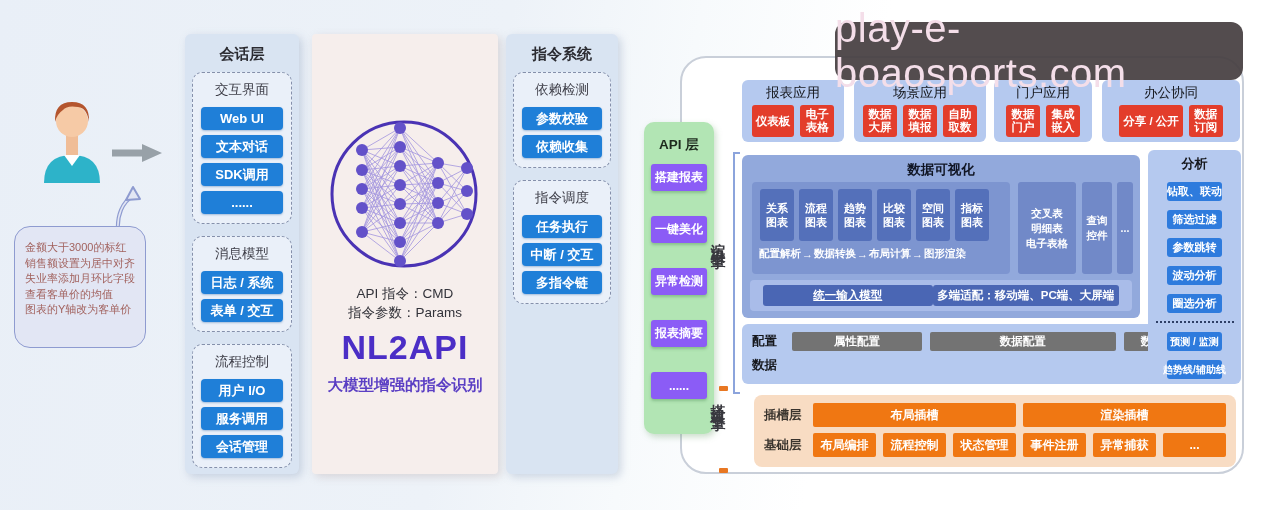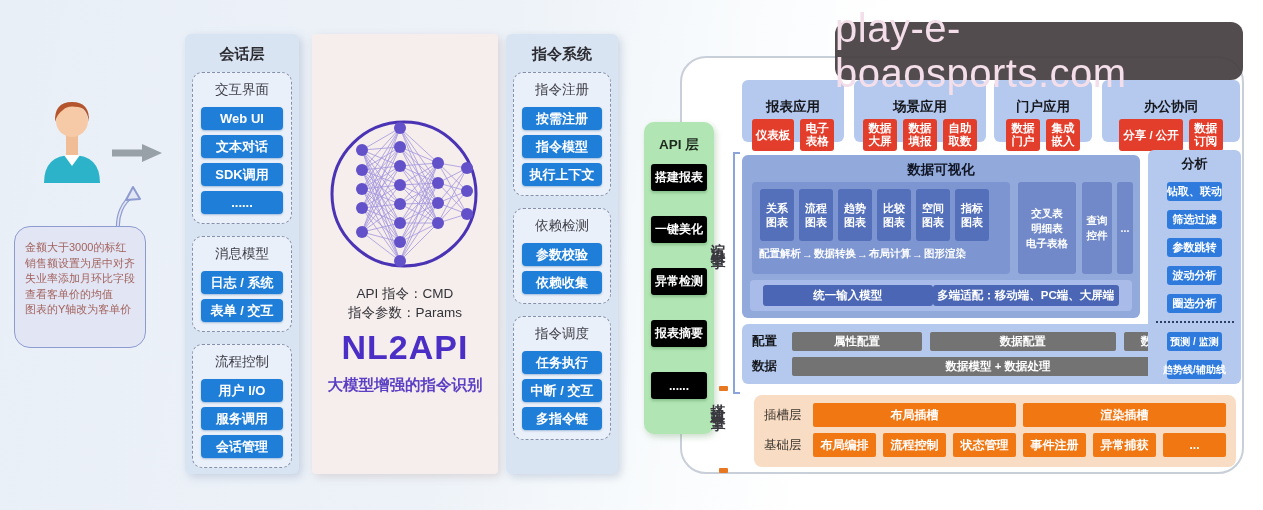--- a/index.html
+++ b/index.html
@@ -35,29 +35,29 @@
   .nl-title{position:absolute;top:294px;width:100%;text-align:center;font-size:34px;font-weight:800;color:#4b2ec6;letter-spacing:1px;}
   .nl-sub{position:absolute;top:341px;width:100%;text-align:center;font-size:15.5px;font-weight:bold;color:#5b3fc4;}
   
   .container{position:absolute;left:680px;top:56px;width:564px;height:418px;background:#fff;
     border:2px solid #c9cfd9;border-radius:26px;box-sizing:border-box;z-index:1;}
   .api-panel{position:absolute;left:644px;top:122px;width:70px;height:312px;background:#b2e5b4;
     border-radius:10px;z-index:5;display:flex;flex-direction:column;align-items:center;
     box-shadow:2px 3px 6px rgba(110,160,110,.35);}
   .api-title{font-size:13.5px;font-weight:bold;color:#1d2a1d;margin:14px 0 10px;}
   .api-items{display:flex;flex-direction:column;gap:25px;}
-  .api-item{width:56px;height:27px;background:#000000;border-radius:3px;color:#fff;font-size:12px;
+  .api-item{width:56px;height:27px;background:#8b5cf6;border-radius:3px;color:#fff;font-size:12px;
     font-weight:bold;display:flex;align-items:center;justify-content:center;box-shadow:0 2px 3px rgba(40,110,50,.3);}
   .v-label{position:absolute;writing-mode:vertical-rl;text-orientation:upright;font-size:15px;
     font-weight:bold;color:#39393f;letter-spacing:4px;z-index:6;}
   .bracket{position:absolute;left:733px;top:152px;width:5px;height:238px;z-index:6;
     border-left:2px solid #8ca4dc;border-top:2px solid #8ca4dc;border-bottom:2px solid #8ca4dc;}
   .tick{position:absolute;left:719px;width:9px;height:5px;background:#e87722;border-radius:1px;z-index:6;}
   .app-block{position:absolute;top:80px;height:62px;background:#b5c9ef;border-radius:6px;z-index:2;box-sizing:border-box;}
-  .app-title{font-size:13.5px;font-weight:bold;color:#15171c;text-align:center;margin-top:18px;}
+  .app-title{font-size:13.5px;font-weight:normal;color:#15171c;text-align:center;margin-top:4px;}
   .app-items{display:flex;justify-content:center;gap:6px;margin-top:3px;}
   .red-box{min-width:34px;height:32px;display:flex;align-items:center;justify-content:center;
     background:#e33d2b;color:#fff;font-weight:bold;font-size:11.5px;line-height:13px;border-radius:3px;
     white-space:pre-line;text-align:center;padding:0 4px;box-sizing:border-box;}
   .viz{position:absolute;left:742px;top:155px;width:398px;height:163px;background:#92a9dc;border-radius:6px;z-index:2;}
   .viz-title{text-align:center;font-size:13.5px;font-weight:bold;color:#101524;margin-top:6px;}
   .viz-inner{position:absolute;left:10px;top:27px;width:258px;height:92px;background:#7d95d0;border-radius:4px;}
   .chart-row{display:flex;gap:5px;padding:7px 8px 0;}
   .chart-box{width:34px;height:52px;background:#5470ba;border-radius:3px;color:#fff;font-weight:bold;
     font-size:11px;line-height:14px;display:flex;align-items:center;justify-content:center;
@@ -81,21 +81,21 @@
   .analysis{position:absolute;left:1148px;top:150px;width:93px;height:234px;background:#b5c9ef;border-radius:6px;z-index:2;}
   .an-title{text-align:center;font-weight:bold;font-size:13px;color:#15171c;padding:5px 0 0;}
   .an-item{width:55px;height:19px;margin:9px auto 0;background:#2e7bdd;border-radius:3px;color:#fff;
     font-size:11px;font-weight:bold;display:flex;align-items:center;justify-content:center;white-space:nowrap;}
   .an-item.small{font-size:10px;}
   .an-div{width:78px;margin:8px auto 0;border-top:2px dotted #2e3f66;}
   .build{position:absolute;left:754px;top:395px;width:482px;height:72px;background:#f8dcc3;border-radius:8px;
     padding:8px 10px 0;box-sizing:border-box;z-index:2;}
   .b-row{display:flex;align-items:center;gap:7px;}
   .b-row + .b-row{margin-top:6px;}
-  .b-label{width:42px;font-size:12.5px;font-weight:normal;color:#3a342e;}
+  .b-label{width:42px;font-size:12.5px;font-weight:bold;color:#3a342e;}
   .b-box{flex:1;height:24px;background:#f07712;border-radius:2px;color:#fff;font-size:12px;font-weight:bold;
     display:flex;align-items:center;justify-content:center;white-space:nowrap;}
   .watermark{position:absolute;left:835px;top:22px;width:408px;height:58px;background:rgba(70,62,65,.93);
     border-radius:12px;color:#f4dee9;display:flex;align-items:center;justify-content:center;
     font-size:40px;letter-spacing:.5px;z-index:40;}
 </style>
 </head>
 <body>
 
 <div class="canvas">
@@ -269,26 +269,20 @@
       <div>API 指令：CMD</div>
       <div>指令参数：Params</div>
     </div>
     <div class="nl-title">NL2API</div>
     <div class="nl-sub">大模型增强的指令识别</div>
   </div>
 
   <div class="col-panel" style="left:506px;width:112px;">
     <div class="col-title">指令系统</div>
     <div class="group">
-      <div class="group-label">指令注册</div>
-      <div class="pill">按需注册</div>
-      <div class="pill">指令模型</div>
-      <div class="pill">执行上下文</div>
-    </div>
-    <div class="group">
       <div class="group-label">依赖检测</div>
       <div class="pill">参数校验</div>
       <div class="pill">依赖收集</div>
     </div>
     <div class="group">
       <div class="group-label">指令调度</div>
       <div class="pill">任务执行</div>
       <div class="pill">中断 / 交互</div>
       <div class="pill">多指令链</div>
     </div>
@@ -377,35 +371,34 @@
         <span>图形渲染</span>
       </div>
     </div>
     <div class="side-box" style="left:276px;width:58px;">交叉表
 明细表
 电子表格</div>
     <div class="side-box" style="left:340px;width:30px;">查询
 控件</div>
     <div class="side-box" style="left:375px;width:16px;">...</div>
     <div class="unified">
-      <div class="dark-box" style="width:180px;">统一输入模型</div>
+      <div class="dark-box" style="width:180px;text-decoration:underline;">统一输入模型</div>
       <div class="dark-box" style="width:198px;">多端适配：移动端、PC端、大屏端</div>
     </div>
   </div>
 
   <div class="config">
     <div class="cfg-row">
       <div class="cfg-label">配置</div>
       <div class="cfg-box" style="flex:1.05;">属性配置</div>
       <div class="cfg-box" style="flex:1.5;">数据配置</div>
       <div class="cfg-box" style="flex:.65;">数据订正</div>
     </div>
     <div class="cfg-row">
       <div class="cfg-label">数据</div>
-      <div class="cfg-box" style="flex:1;">数据模型 + 数据处理</div>
     </div>
   </div>
 
   <div class="analysis">
     <div class="an-title">分析</div>
     <div class="an-item">钻取、联动</div>
     <div class="an-item">筛选过滤</div>
     <div class="an-item">参数跳转</div>
     <div class="an-item">波动分析</div>
     <div class="an-item">圈选分析</div>

